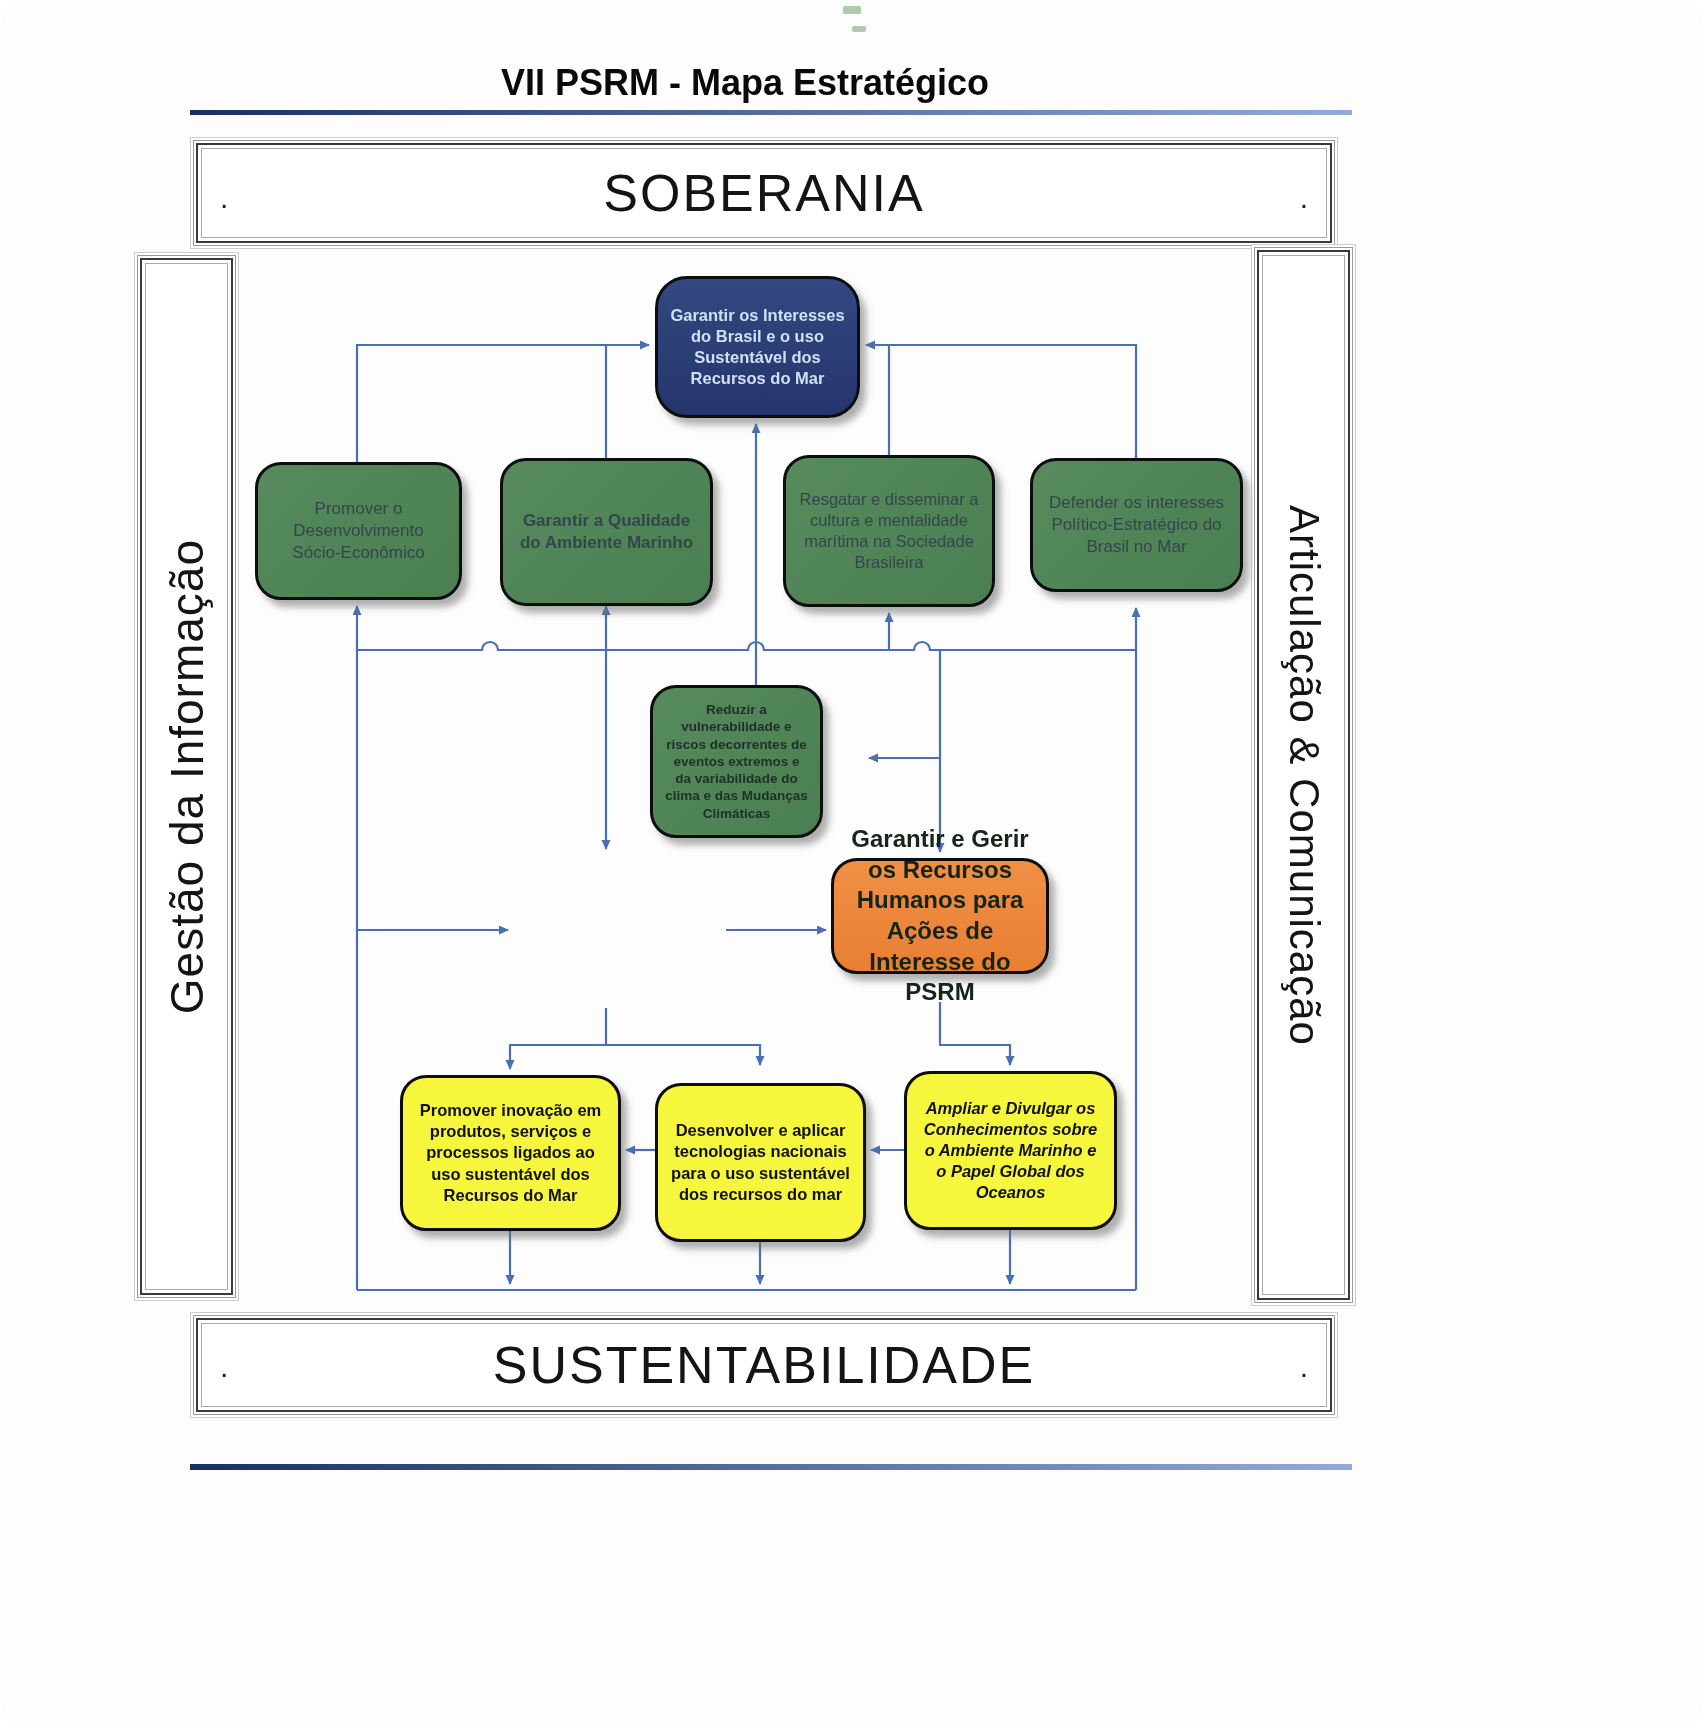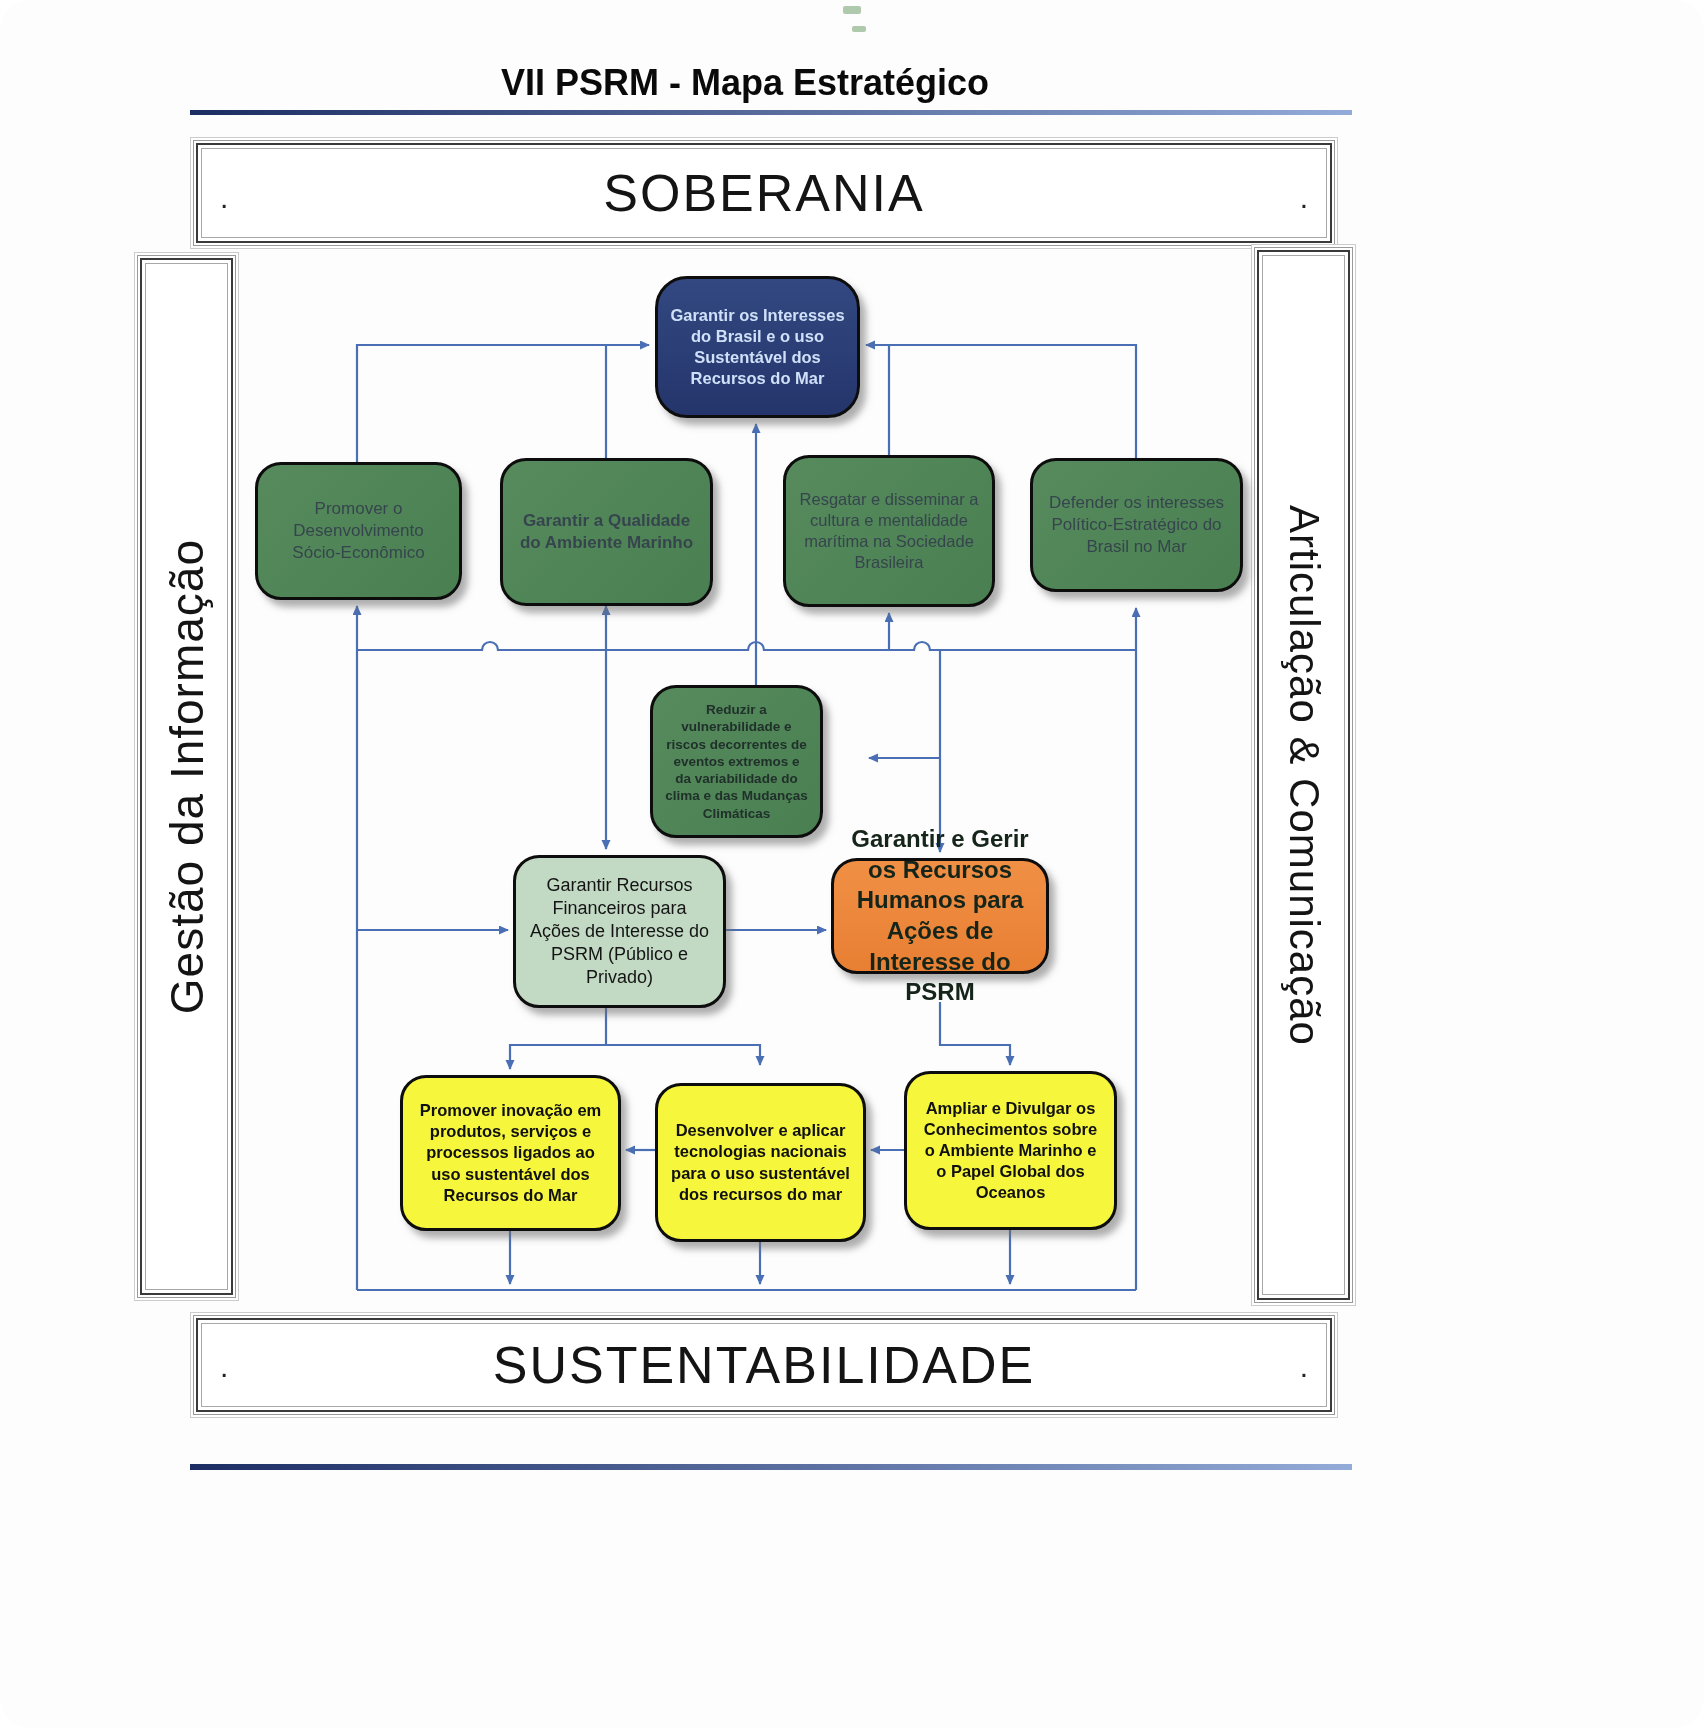--- a/index.html
+++ b/index.html
@@ -66,21 +66,21 @@
     background:#c2d9c4;color:#141414;font-size:18px;
   }
   .node-orange{
     left:831px;top:858px;width:218px;height:116px;
     background:linear-gradient(180deg,#f09045,#e87f33);
     color:#16251a;font-size:24px;font-weight:600;
   }
   .node-yellow{background:#f6f63c;color:#101010;font-size:16.5px;font-weight:600;}
   .node-y1{left:400px;top:1075px;width:221px;height:156px;}
   .node-y2{left:655px;top:1071px;width:211px;height:159px;margin-top:12px;}
-  .node-y3{left:904px;top:1071px;width:213px;height:159px;}
+  .node-y3{left:904px;top:1071px;width:213px;height:159px;font-style:italic;}
 
   .artifact{position:absolute;background:#6f9e6a;opacity:.55;border-radius:2px;z-index:0;}
   .artifact-1{left:843px;top:6px;width:18px;height:8px;}
   .artifact-2{left:852px;top:26px;width:14px;height:6px;}
 </style>
 </head>
 <body>
 
 <div class="page">
 
@@ -151,21 +151,20 @@
   <div class="node node-green node-g1">Promover o Desenvolvimento Sócio-Econômico</div>
 
   <div class="node node-green node-g2">Garantir a Qualidade do Ambiente Marinho</div>
 
   <div class="node node-green node-g3">Resgatar e disseminar a cultura e mentalidade marítima na Sociedade Brasileira</div>
 
   <div class="node node-green node-g4">Defender os interesses Político-Estratégico do Brasil no Mar</div>
 
   <div class="node node-green node-reduzir">Reduzir a vulnerabilidade e riscos decorrentes de eventos extremos e da variabilidade do clima e das Mudanças Climáticas</div>
 
-  <div class="node node-lgreen">Garantir Recursos Financeiros para Ações de Interesse do PSRM (Público e Privado)</div>
 
   <div class="node node-orange">Garantir e Gerir os Recursos Humanos para Ações de Interesse do PSRM</div>
 
   <div class="node node-yellow node-y1">Promover inovação em produtos, serviços e processos ligados ao uso sustentável dos Recursos do Mar</div>
 
   <div class="node node-yellow node-y2">Desenvolver e aplicar tecnologias nacionais para o uso sustentável dos recursos do mar</div>
 
   <div class="node node-yellow node-y3">Ampliar e Divulgar os Conhecimentos sobre o Ambiente Marinho e o Papel Global dos Oceanos</div>
 
 </div>

